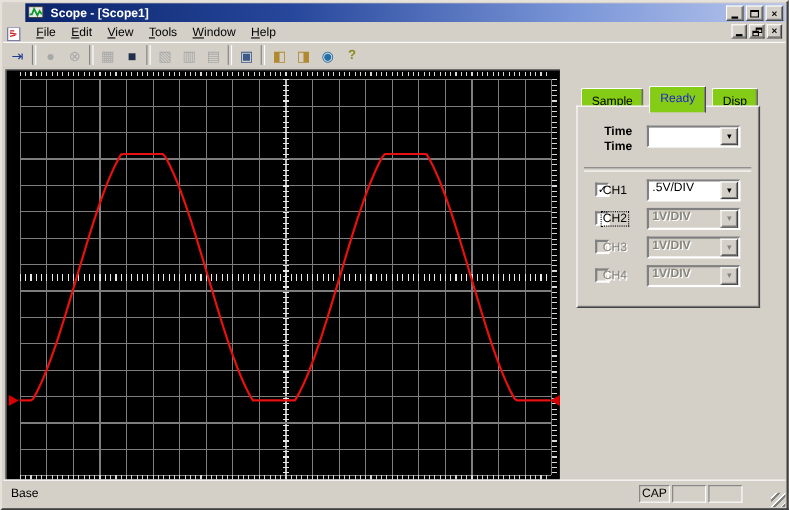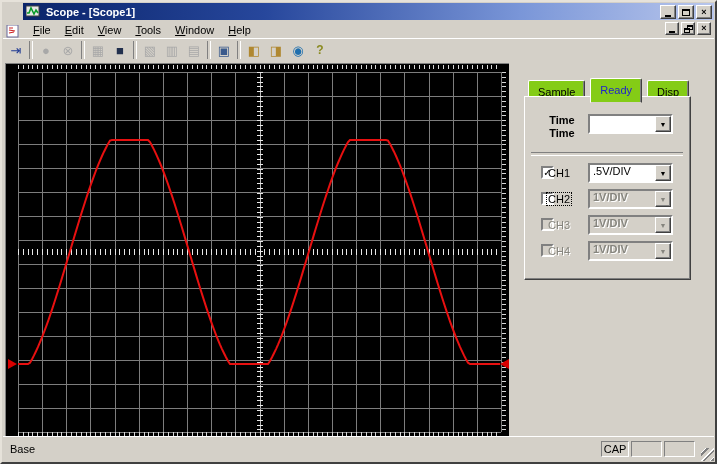--- a/index.html
+++ b/index.html
@@ -71,21 +71,21 @@
     border:2px solid;border-color:#808080 #fff #fff #808080;box-sizing:border-box;
     display:flex;align-items:center;justify-content:center;font-size:10px;font-weight:bold;color:#000;}
   .checkbox.disabled{background:#d4d0c8;}
   .ch-label{position:absolute;left:22px;top:4px;color:#000;padding:0 1px;}
   .ch-label.focused{outline:1px dotted #000;}
   .ch-label.disabled{color:#86857e;text-shadow:1px 1px 0 #fff;}
   
   .statusbar{position:absolute;left:1px;right:1px;bottom:1px;height:24px;background:#d4d0c8;
     border-top:1px solid #fff;}
   .status-ready{position:absolute;left:7px;top:6px;color:#000;}
-  .status-panes{position:absolute;right:19px;top:4px;display:flex;gap:2px;}
+  .status-panes{position:absolute;right:39px;top:4px;display:flex;gap:2px;}
   .spane{height:16px;border:1px solid;border-color:#808080 #fff #fff #808080;
     display:flex;align-items:center;justify-content:center;color:#000;box-sizing:border-box;}
   .grip{position:absolute;right:0;bottom:0;width:13px;height:13px;
     background:repeating-linear-gradient(135deg,transparent 0 3px,#fff 3px 4px,#808080 4px 6px);}
 </style>
 </head>
 <body>
 
 <div class="window">
 

